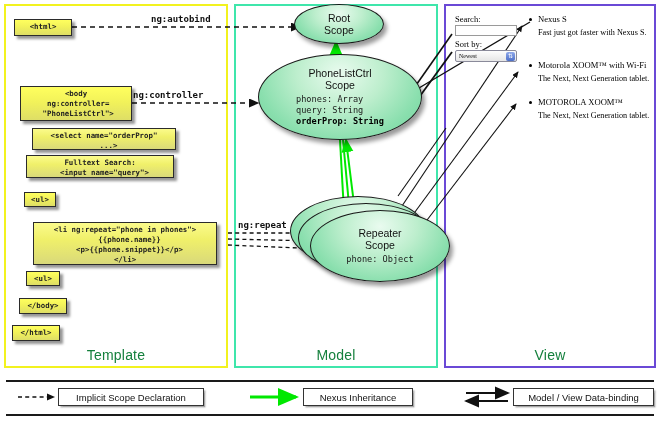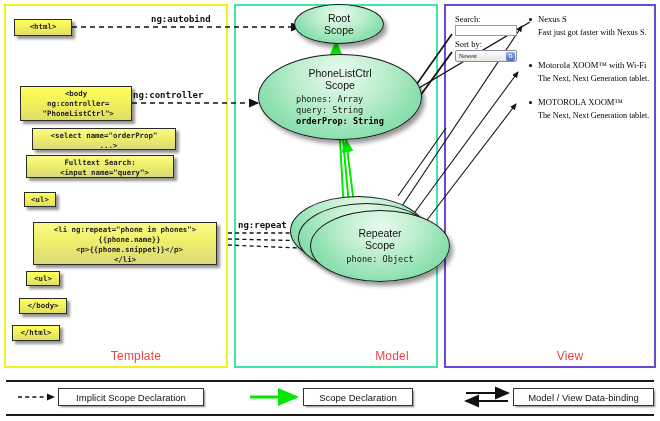--- a/index.html
+++ b/index.html
@@ -12,26 +12,25 @@
   
   #wires{position:absolute;left:0;top:0;width:660px;height:421px;pointer-events:none;z-index:5;}
 
   
   .panel{position:absolute;background:#ffffff;box-sizing:border-box;}
   .panel-template{left:4px;top:4px;width:224px;height:364px;border:2px solid #f2f21f;}
   .panel-model{left:234px;top:4px;width:204px;height:364px;border:2px solid #3fe6ab;}
   .panel-view{left:444px;top:4px;width:212px;height:364px;border:2px solid #6a49d6;}
   .panel-caption{
     position:absolute;bottom:3px;width:100%;text-align:center;
-    font-size:12px;color:#ef4444;font-family:"Liberation Sans", sans-serif;
+    font-size:14px;color:#15803d;font-family:"Liberation Sans", sans-serif;
     letter-spacing:.2px;
-    margin-left:20px;
   }
   .panel-template .panel-caption{left:0;}
-  .panel-model .panel-caption{left:0;padding-left:36px;}
+  .panel-model .panel-caption{left:0;}
   .panel-view .panel-caption{left:0;}
 
   
   .codebox{
     position:absolute;z-index:6;
     background:linear-gradient(180deg,#ffff5e 0%, #f2f25a 45%, #dede66 100%);
     border:1.6px solid #2b2b2b;
     box-shadow:2.5px 2.5px 2.5px rgba(0,0,0,.42);
     font-family:"DejaVu Sans Mono","Liberation Mono",monospace;
     font-size:7.4px;line-height:1.35;
@@ -260,16 +259,16 @@
   <div class="phone-item" style="left:538px;top:97px;">
     <span class="phone-bullet"></span>
     <div class="phone-name">MOTOROLA XOOM™</div>
     <div class="phone-snippet">The Next, Next Generation tablet.</div>
   </div>
 
   <div class="legend-rule"></div>
   <div class="legend-rule2"></div>
 
   <div class="legend-box" style="left:58px;top:388px;width:146px;height:18px;">Implicit Scope Declaration</div>
-  <div class="legend-box" style="left:303px;top:388px;width:110px;height:18px;">Scope Declaration</div>
+  <div class="legend-box" style="left:303px;top:388px;width:110px;height:18px;">Nexus Inheritance</div>
   <div class="legend-box" style="left:513px;top:388px;width:141px;height:18px;">Model / View Data-binding</div>
 
 </div>
 
 </body></html>

